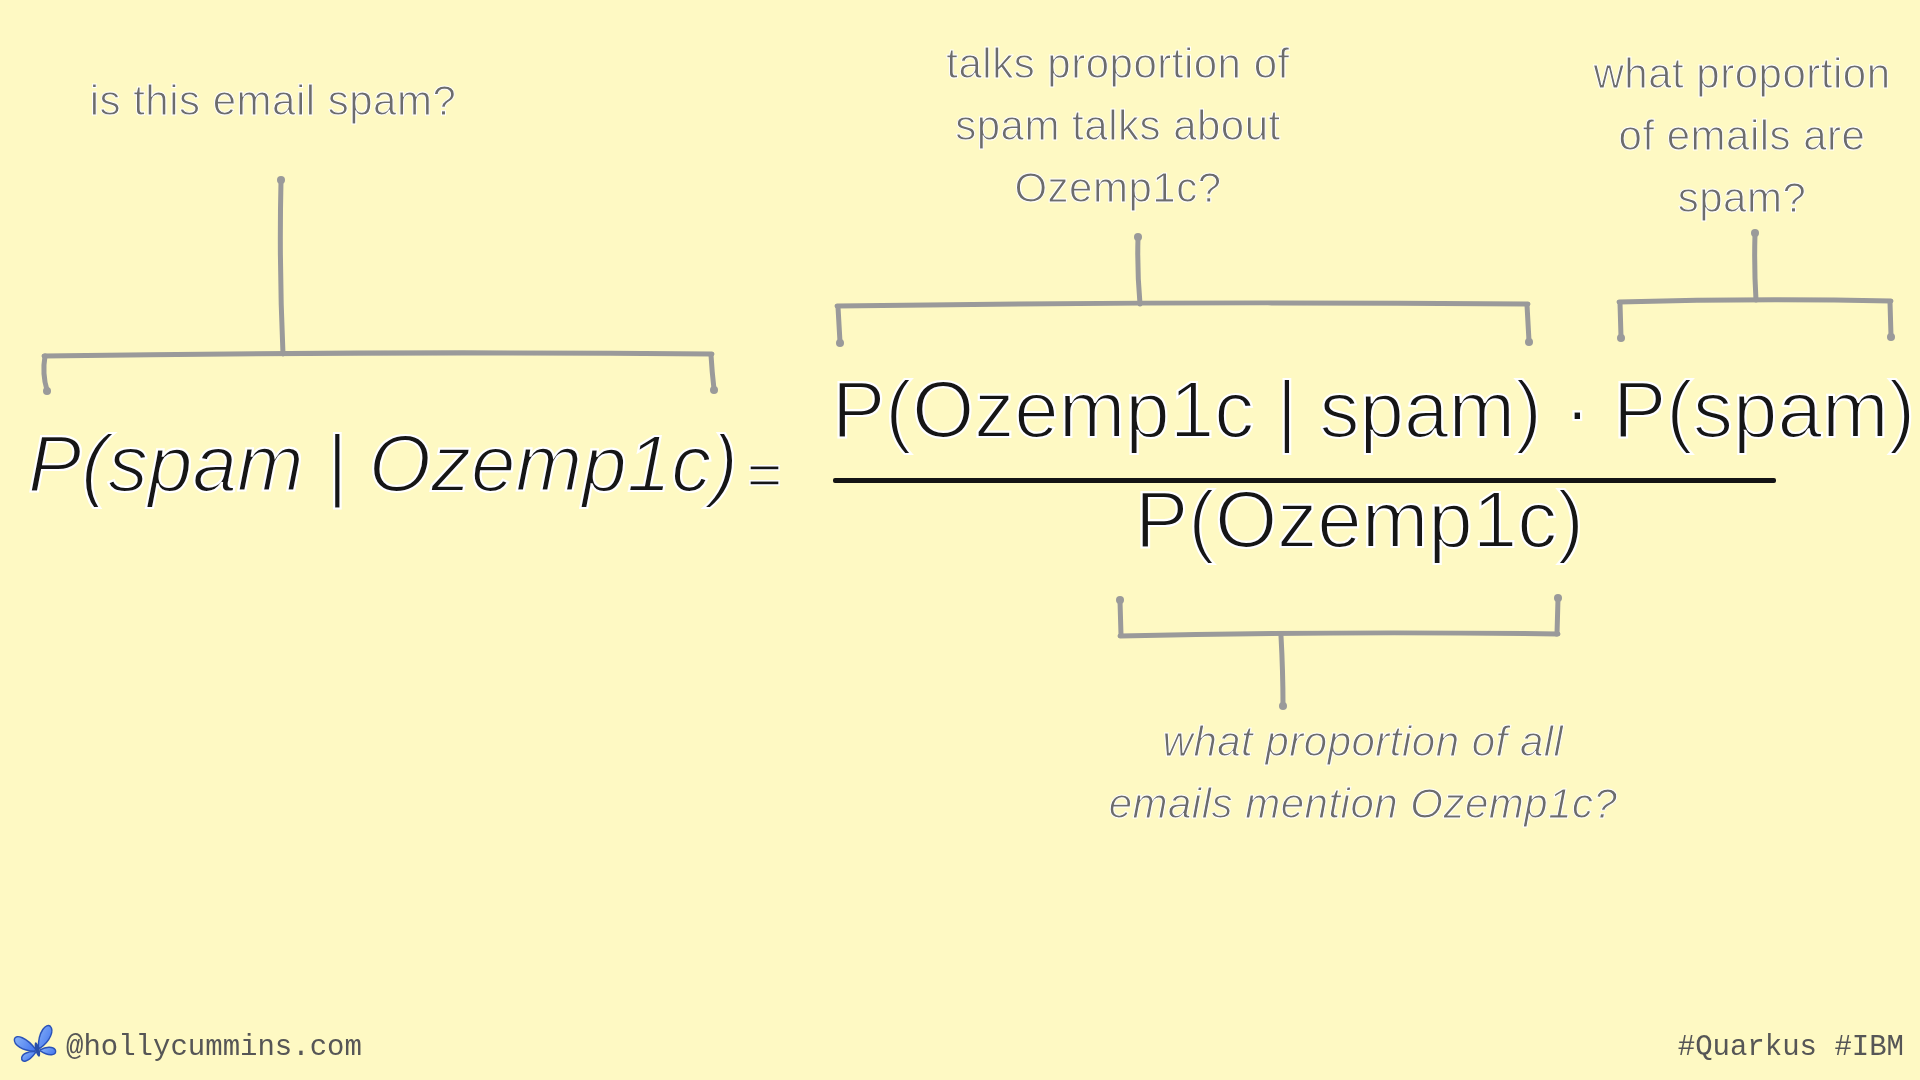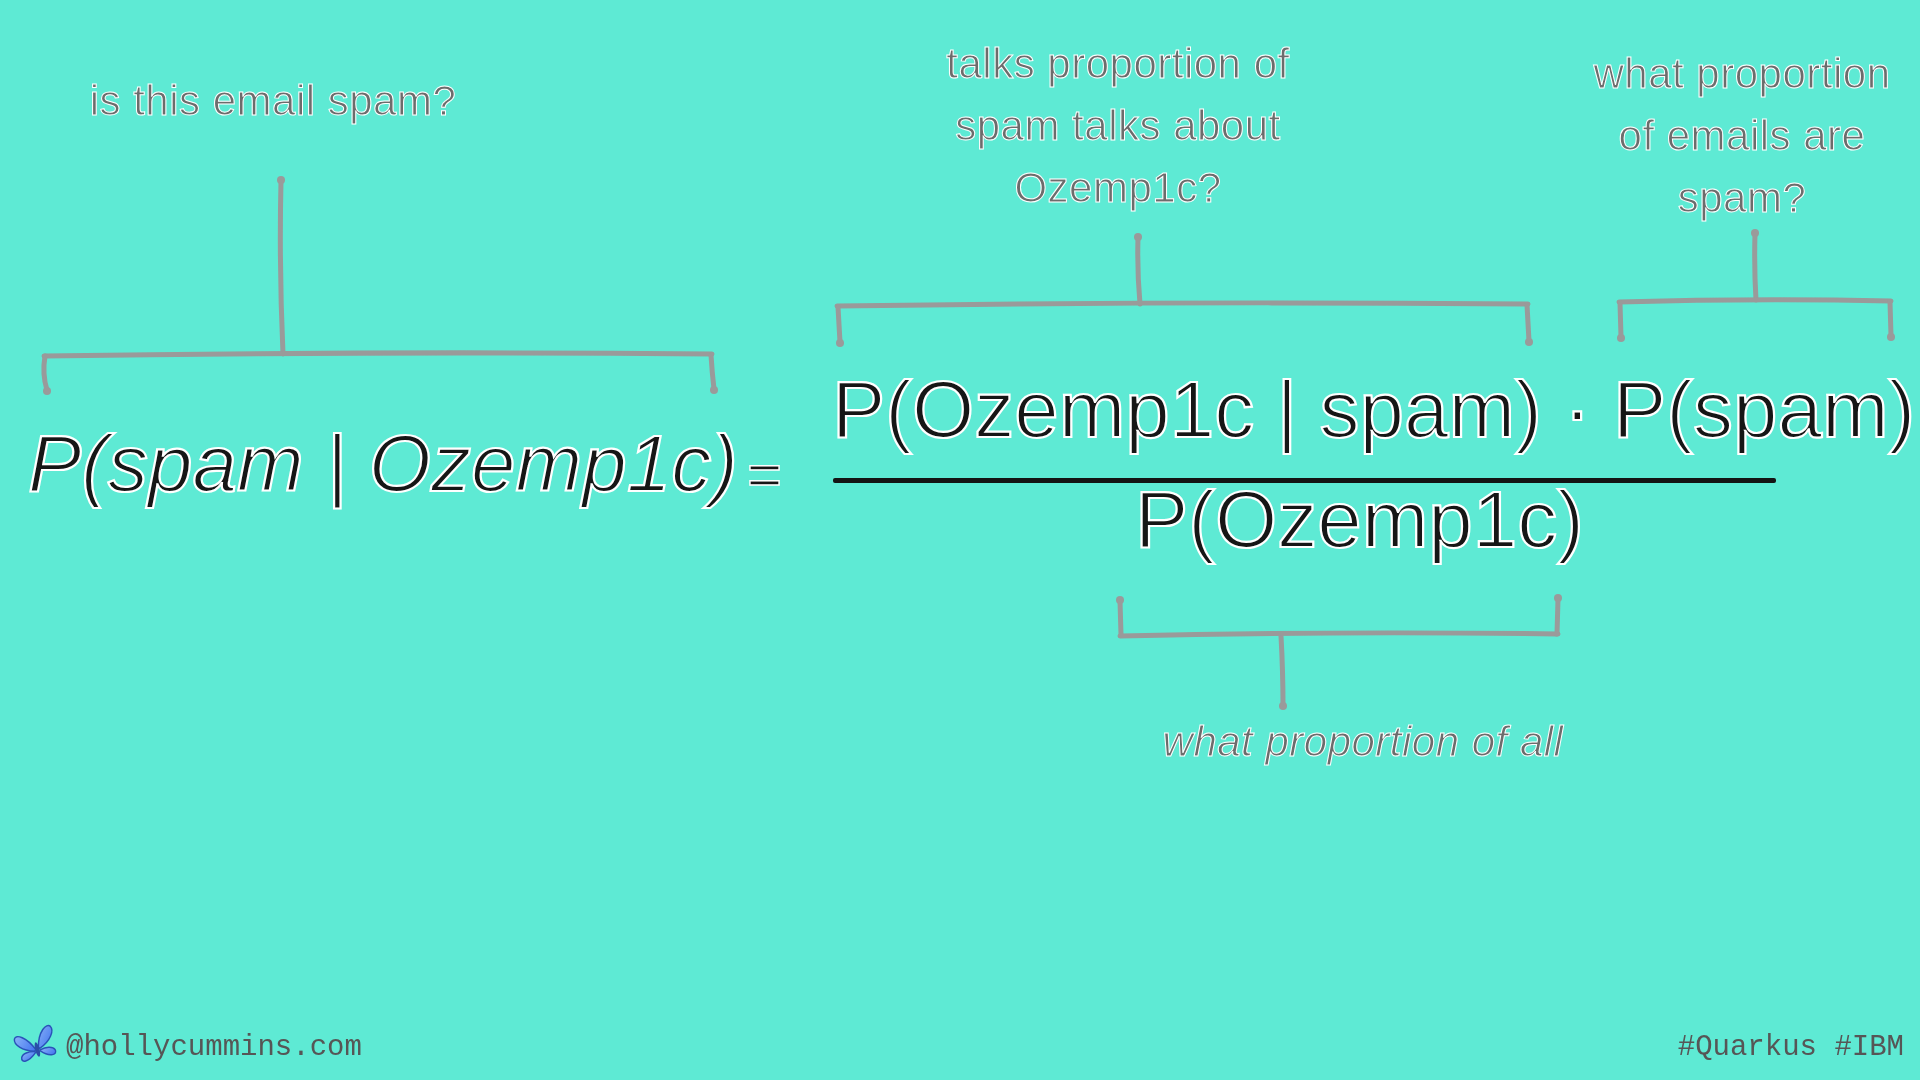--- a/index.html
+++ b/index.html
@@ -4,21 +4,21 @@
 <style>
   html, body {
     margin: 0;
     padding: 0;
     background: #ffffff;
   }
   #slide {
     position: relative;
     width: 1920px;
     height: 1080px;
-    background: #5eead4;
+    background: #fef9c3;
     overflow: hidden;
     font-family: "Liberation Sans", sans-serif;
   }
 
   
   .formula {
     position: absolute;
     font-size: 80px;
     line-height: 1;
     color: #161616;
@@ -102,20 +102,21 @@
   </div>
 
   <div class="annotation" style="left:1442px; top:43px;">
     <div>what proportion</div>
     <div>of emails are</div>
     <div>spam?</div>
   </div>
 
   <div class="annotation" style="left:1063px; top:711px;font-style:italic;">
     <div>what proportion of all</div>
+    <div>emails mention Ozemp1c?</div>
   </div>
 
   <svg id="braces" viewBox="0 0 1920 1080" xmlns="http://www.w3.org/2000/svg">
 
     <g>
       <path d="M283,354 Q279,265 281,181"></path>
       <path d="M44,356 Q380,351 712,354"></path>
       <path d="M45,356 Q42,374 47,390"></path>
       <path d="M711,355 Q712,372 714,389"></path>
       <circle cx="281" cy="180" r="4"></circle>

